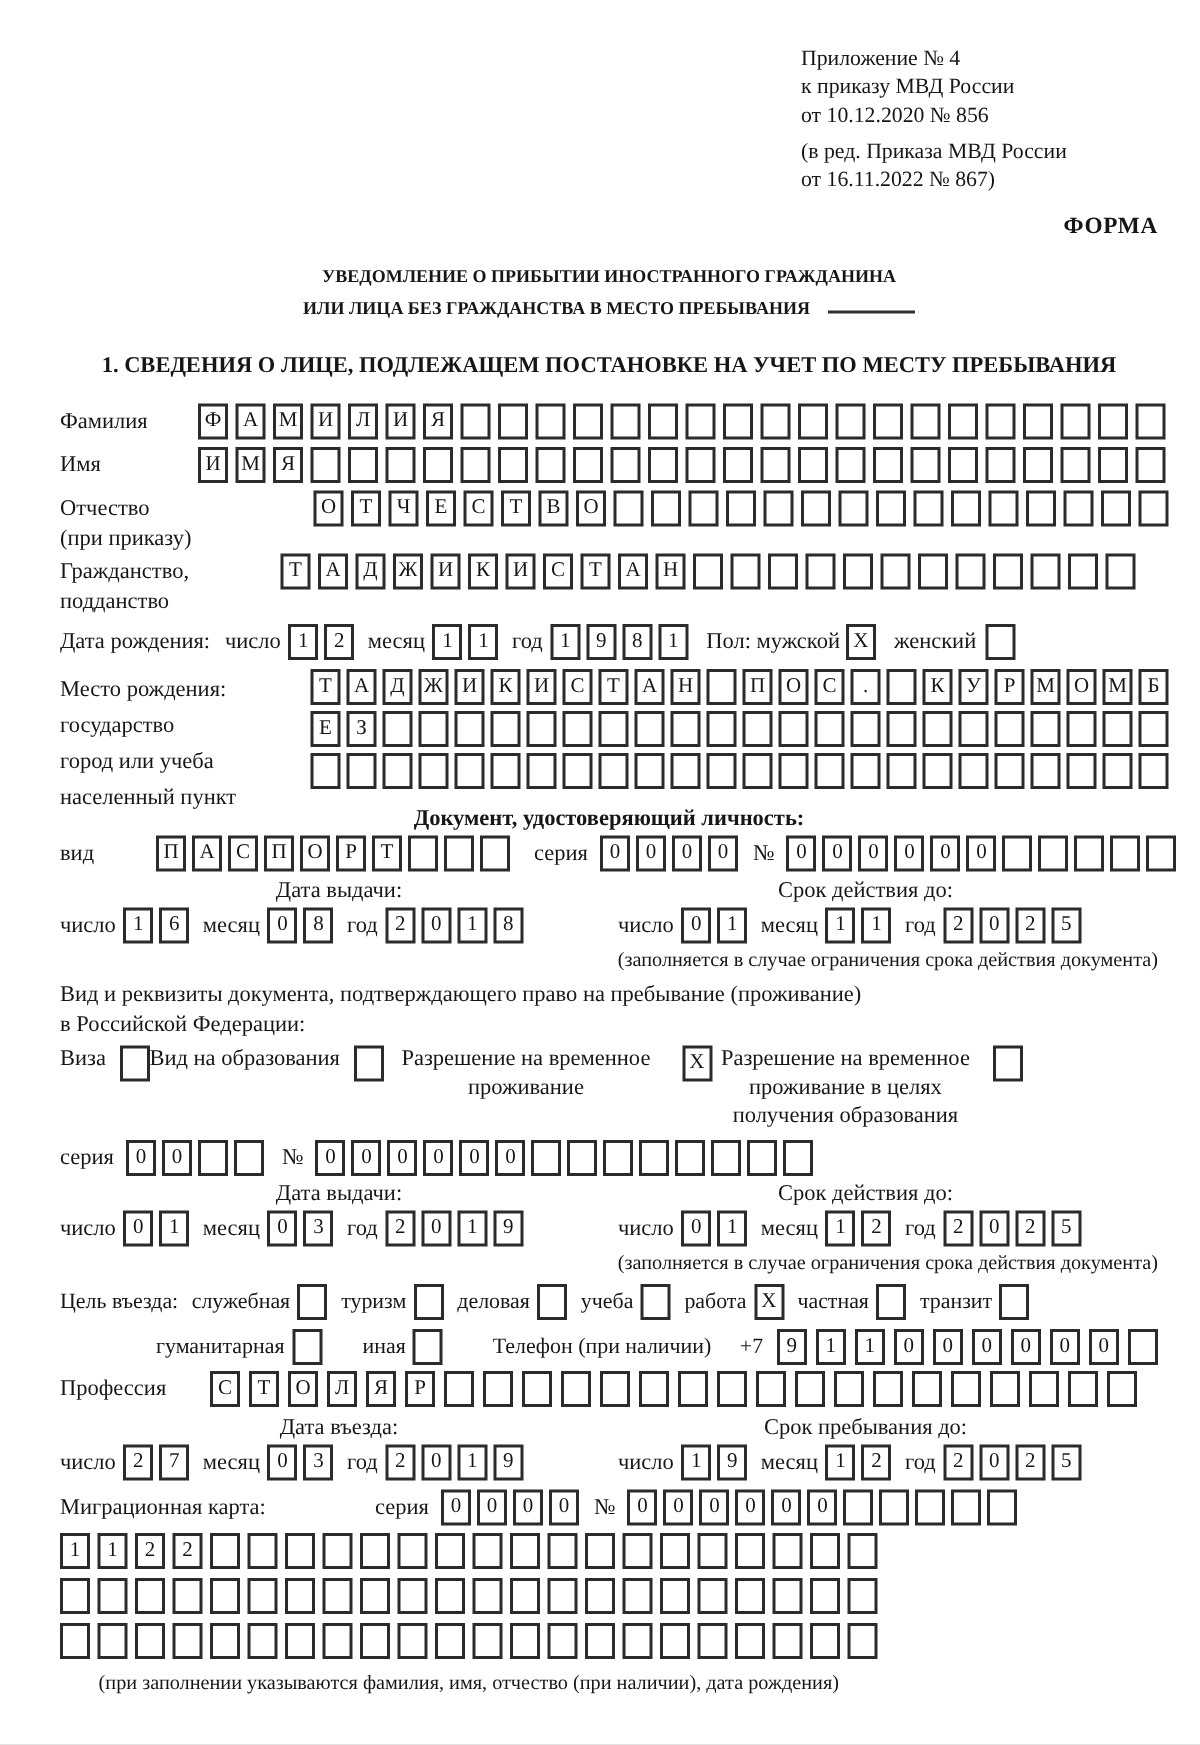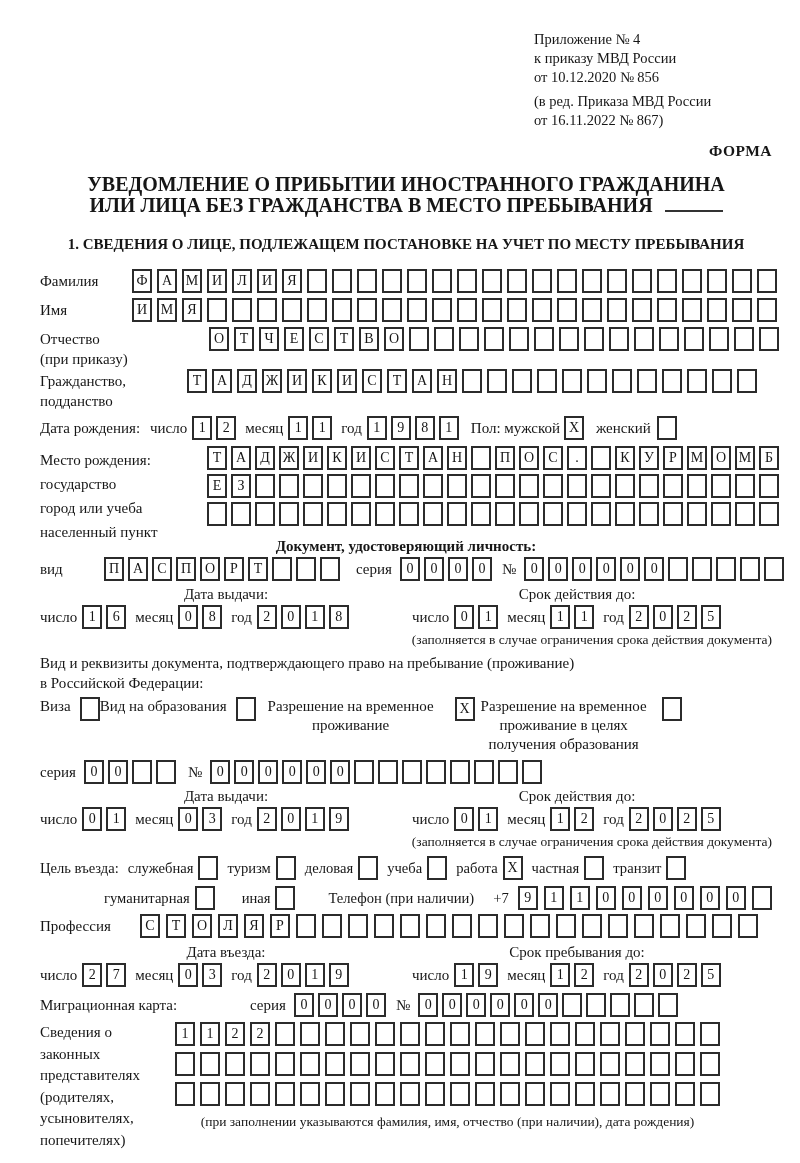--- a/index.html
+++ b/index.html
@@ -7,21 +7,21 @@
   body {
     width: 800px; height: 1163px; margin: 0 auto;
     padding: 30px 28px 0 40px;
     background: #fff; color: #161616;
     font-family: "Liberation Serif", "DejaVu Serif", serif;
     font-size: 15px; overflow: hidden; position: relative;
   }
   .right-note { margin-left: auto; width: 238px; line-height: 19px; font-size: 14.5px; }
   .right-note .rev { margin-top: 5px; }
   .forma { text-align: right; font-weight: bold; font-size: 15.5px; margin-top: 12px; letter-spacing: .5px; }
-  .title { text-align: center; font-weight: bold; font-size: 20px; line-height: 21px; margin-top: 14px; }
+  .title { text-align: center; font-weight: bold; font-size: 12px; line-height: 21px; margin-top: 14px; }
   .uline { display: inline-block; width: 58px; height: 13px; border-bottom: 2px solid #333; margin-left: 12px; }
   .sec { text-align: center; font-weight: bold; font-size: 15px; margin-top: 20px; }
 
   .frow { display: flex; align-items: flex-start; margin-top: 5px; }
   .lab { line-height: 20px; padding-top: 2px; flex: 0 0 auto; }
   .lab2 { line-height: 20px; }
   .cells { display: flex; gap: 4px; flex: 0 0 auto; flex-wrap: nowrap; }
   .cells.g5 { gap: 5px; }
   .cells.g6 { gap: 6px; }
   .cell {
@@ -664,28 +664,20 @@
       <span class="cell">0</span>
       <span class="cell"></span>
       <span class="cell"></span>
       <span class="cell"></span>
       <span class="cell"></span>
       <span class="cell"></span>
     </div>
 </div>
 
 <div class="rep">
-  <div class="rlab">
-    <div>Сведения о</div>
-    <div>законных</div>
-    <div>представителях</div>
-    <div>(родителях,</div>
-    <div>усыновителях,</div>
-    <div>попечителях)</div>
-  </div>
   <div class="rrows">
     <div class="cells g5">
         <span class="cell">1</span>
         <span class="cell">1</span>
         <span class="cell">2</span>
         <span class="cell">2</span>
         <span class="cell"></span>
         <span class="cell"></span>
         <span class="cell"></span>
         <span class="cell"></span>

